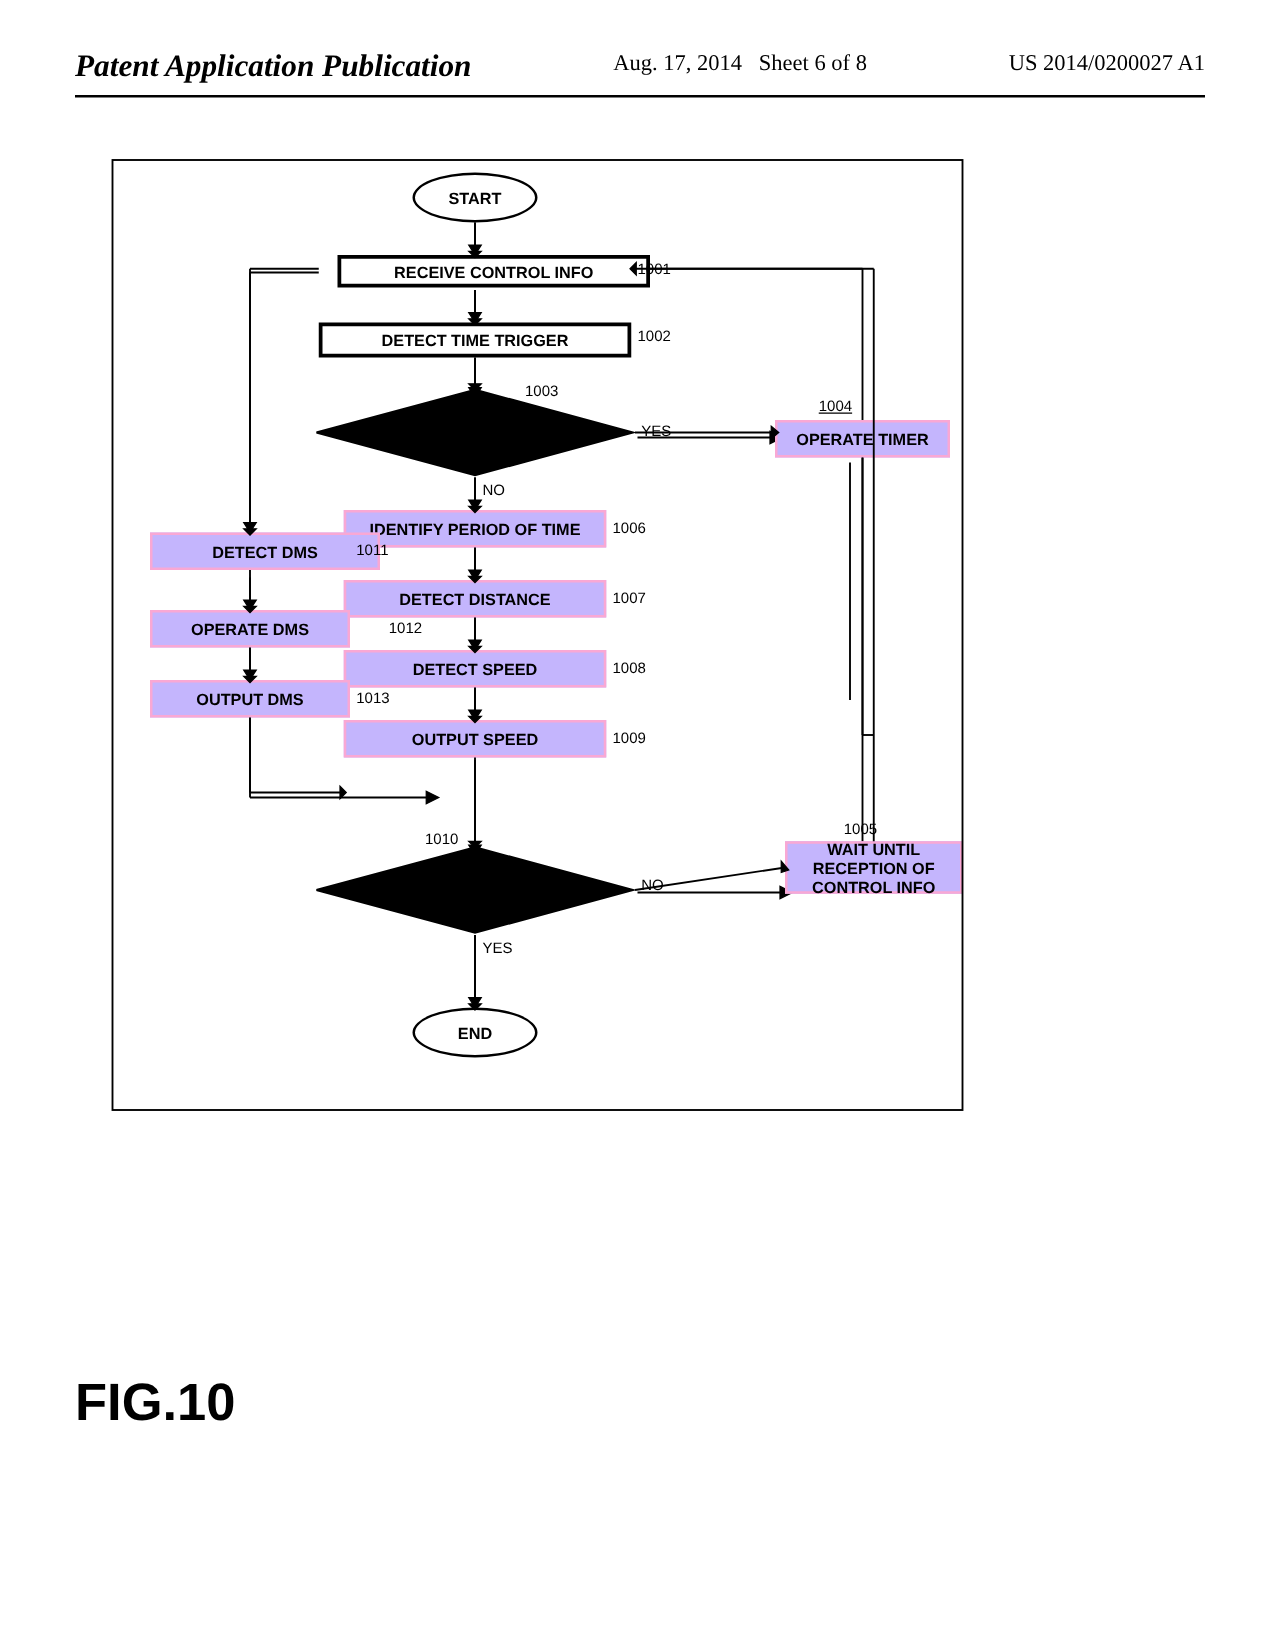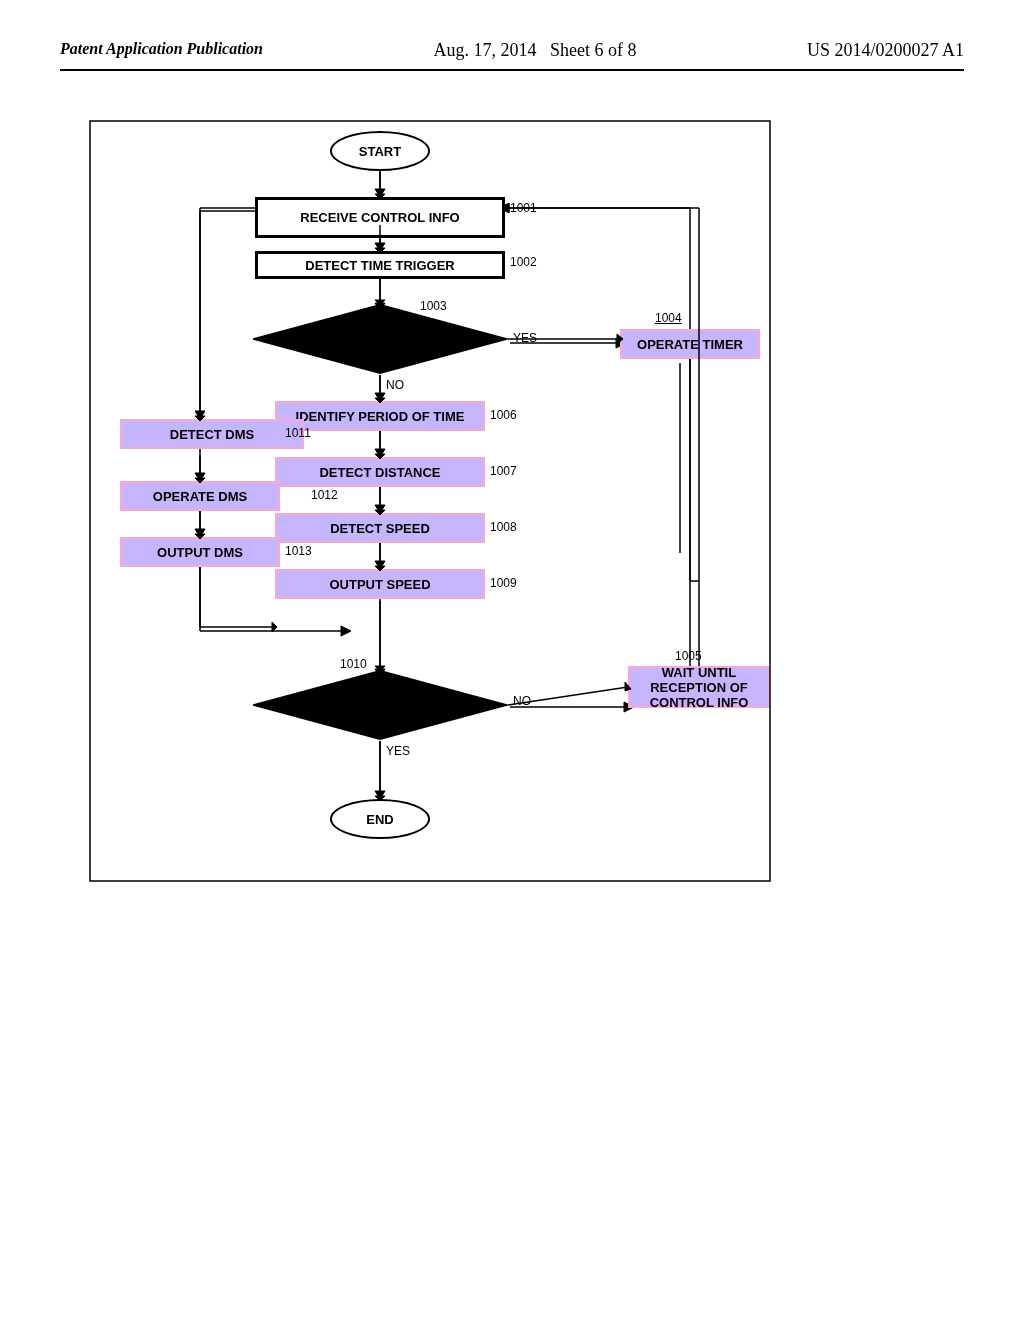--- a/index.html
+++ b/index.html
@@ -22,21 +22,21 @@
     .header {
       display: flex;
       justify-content: space-between;
       align-items: flex-start;
       border-bottom: 2px solid #000;
       padding-bottom: 8px;
       margin-bottom: 20px;
     }
 
     .header-left {
-      font-size: 16px;
+      font-size: 25px;
       font-weight: bold;
       font-style: italic;
     }
 
     .header-center {
       font-size: 18px;
       text-align: center;
     }
 
     .header-right {
@@ -220,21 +220,21 @@
         <polygon points="281,515 291,520 281,525"></polygon>
 
         <line x1="195" y1="97" x2="195" y2="97"></line>
 
       </svg>
 
       <div class="fc-node fc-oval" style="left:270px; top:20px; width:100px; height:40px;">
         <span>START</span>
       </div>
 
-      <div class="fc-node fc-rect-bold" style="left:195px; top:86px; width:250px; height:41px;">
+      <div class="fc-node fc-rect-bold" style="left:210px; top:86px; width:250px; height:26px;">
         <span>RECEIVE CONTROL INFO</span>
       </div>
       <div class="fc-label" style="left:450px; top:90px;">1001</div>
 
       <div class="fc-node fc-rect-bold" style="left:195px; top:140px; width:250px; height:28px;">
         <span>DETECT TIME TRIGGER</span>
       </div>
       <div class="fc-label" style="left:450px; top:144px;">1002</div>
 
       <div class="fc-node fc-diamond" style="left:193px; top:192px; width:255px; height:72px;">
@@ -372,15 +372,16 @@
         <line x1="140" y1="456" x2="140" y2="516" stroke="#000" stroke-width="1.5"></line>
         <line x1="140" y1="516" x2="215" y2="516" stroke="#000" stroke-width="1.5"></line>
         <polygon points="212,511 217,516 212,521" fill="#000"></polygon>
 
         <line x1="630" y1="470" x2="639" y2="470" stroke="#000" stroke-width="1.5"></line>
 
       </svg>
 
     </div>
 
+    <div class="fig-label">FIG.10</div>
 
   </div>
 </div>
 
 </body></html>

